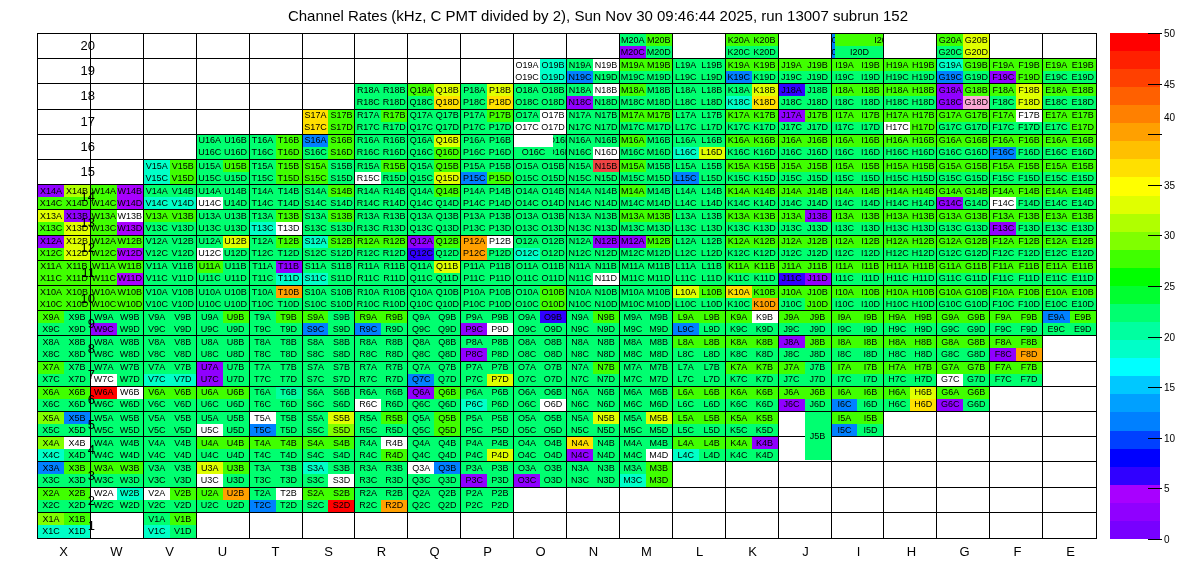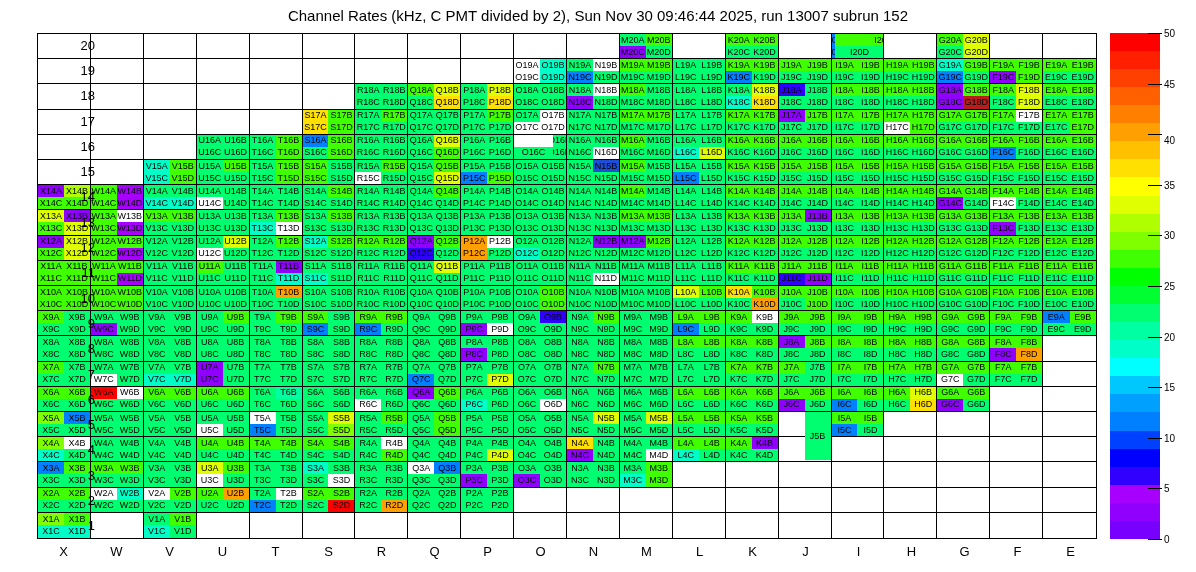--- a/index.html
+++ b/index.html
@@ -289,21 +289,21 @@
             <div class="ch" style="background: rgb(64, 255, 0);">H18B</div>
             <div class="ch" style="background: rgb(0, 255, 112);">H18C</div>
             <div class="ch" style="background: rgb(0, 255, 112);">H18D</div>
           </div>
         </div>
         <div class="gcell">
           <div class="quad">
             <div class="ch" style="background: rgb(144, 0, 255);">G18A</div>
             <div class="ch" style="background: rgb(64, 255, 0);">G18B</div>
             <div class="ch" style="background: rgb(144, 0, 255);">G18C</div>
-            <div class="ch" style="background: #b91c1c;">G18D</div>
+            <div class="ch" style="background: #f9a8d4;">G18D</div>
           </div>
         </div>
         <div class="gcell">
           <div class="quad">
             <div class="ch" style="background: rgb(64, 255, 0);">F18A</div>
             <div class="ch" style="background: rgb(224, 255, 0);">F18B</div>
             <div class="ch" style="background: rgb(0, 255, 112);">F18C</div>
             <div class="ch" style="background: rgb(224, 255, 0);">F18D</div>
           </div>
         </div>
@@ -641,21 +641,21 @@
           <div class="quad">
             <div class="ch" style="background: rgb(0, 255, 112);">O15A</div>
             <div class="ch" style="background: rgb(0, 255, 112);">O15B</div>
             <div class="ch" style="background: rgb(0, 255, 112);">O15C</div>
             <div class="ch" style="background: rgb(0, 255, 112);">O15D</div>
           </div>
         </div>
         <div class="gcell">
           <div class="quad">
             <div class="ch" style="background: rgb(0, 255, 112);">N15A</div>
-            <div class="ch" style="background: #1d4ed8;">N15B</div>
+            <div class="ch" style="background: #ef4444;">N15B</div>
             <div class="ch" style="background: rgb(0, 255, 112);">N15C</div>
             <div class="ch" style="background: rgb(0, 255, 112);">N15D</div>
           </div>
         </div>
         <div class="gcell">
           <div class="quad">
             <div class="ch" style="background: rgb(64, 255, 0);">M15A</div>
             <div class="ch" style="background: rgb(0, 255, 112);">M15B</div>
             <div class="ch" style="background: rgb(0, 255, 112);">M15C</div>
             <div class="ch" style="background: rgb(0, 255, 112);">M15D</div>
@@ -2698,18 +2698,18 @@
     <div class="clab" style="top: 387.2px;">15</div>
     <div class="ctick" style="top: 336.6px; left: 1148px;"></div>
     <div class="clab" style="top: 336.6px;">20</div>
     <div class="ctick" style="top: 286px; left: 1148px;"></div>
     <div class="clab" style="top: 286px;">25</div>
     <div class="ctick" style="top: 235.4px; left: 1148px;"></div>
     <div class="clab" style="top: 235.4px;">30</div>
     <div class="ctick" style="top: 184.8px; left: 1148px;"></div>
     <div class="clab" style="top: 184.8px;">35</div>
     <div class="ctick" style="top: 134.2px; left: 1148px;"></div>
-    <div class="clab" style="top: 140px;">40</div>
+    <div class="clab" style="top: 117px;">40</div>
     <div class="ctick" style="top: 83.6px; left: 1148px;"></div>
     <div class="clab" style="top: 83.6px;">45</div>
     <div class="ctick" style="top: 33px; left: 1148px;"></div>
     <div class="clab" style="top: 33px;">50</div>
   </div>
 
 </body></html>

